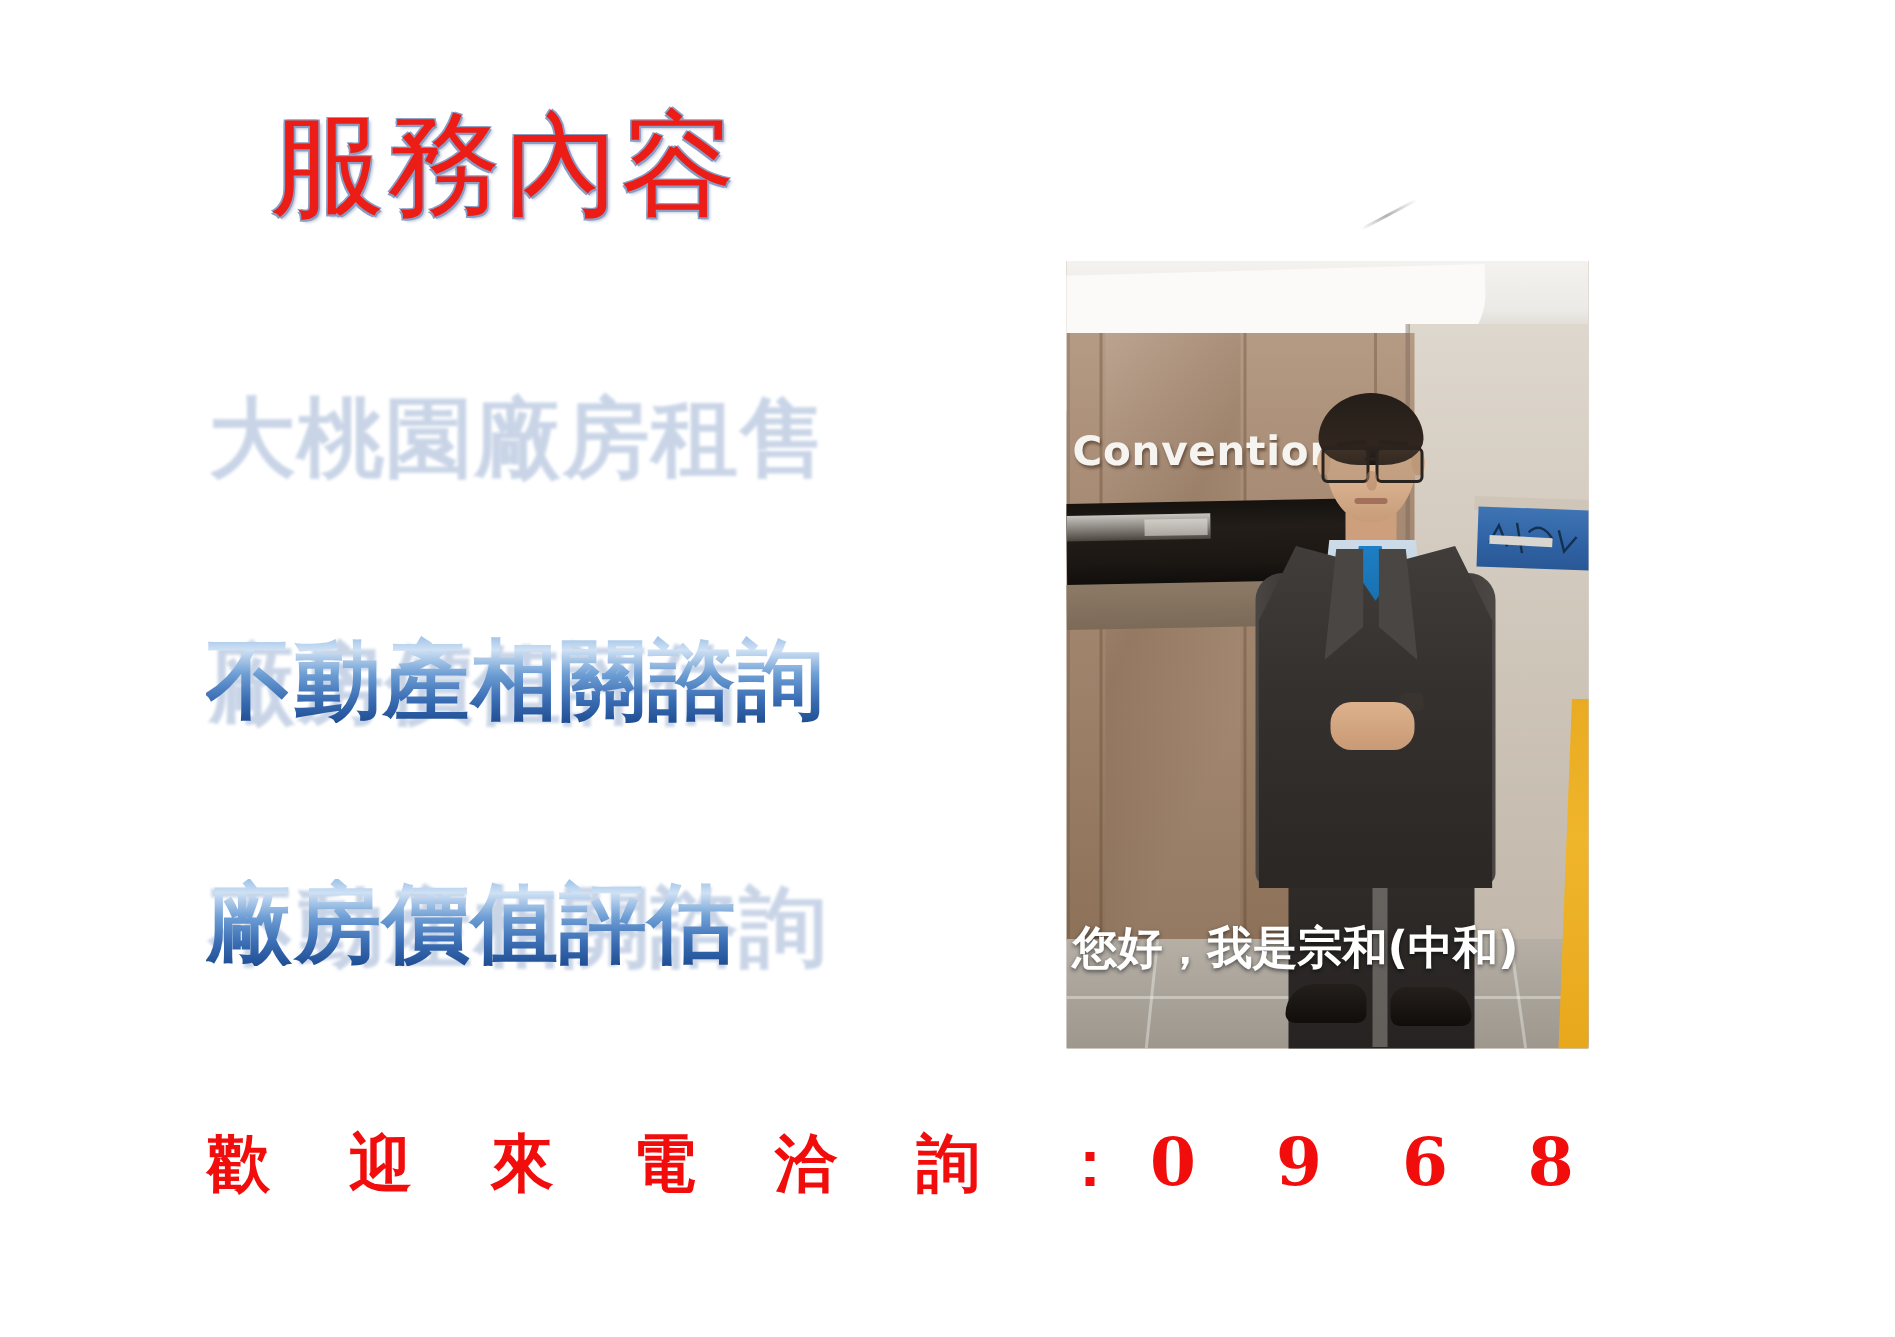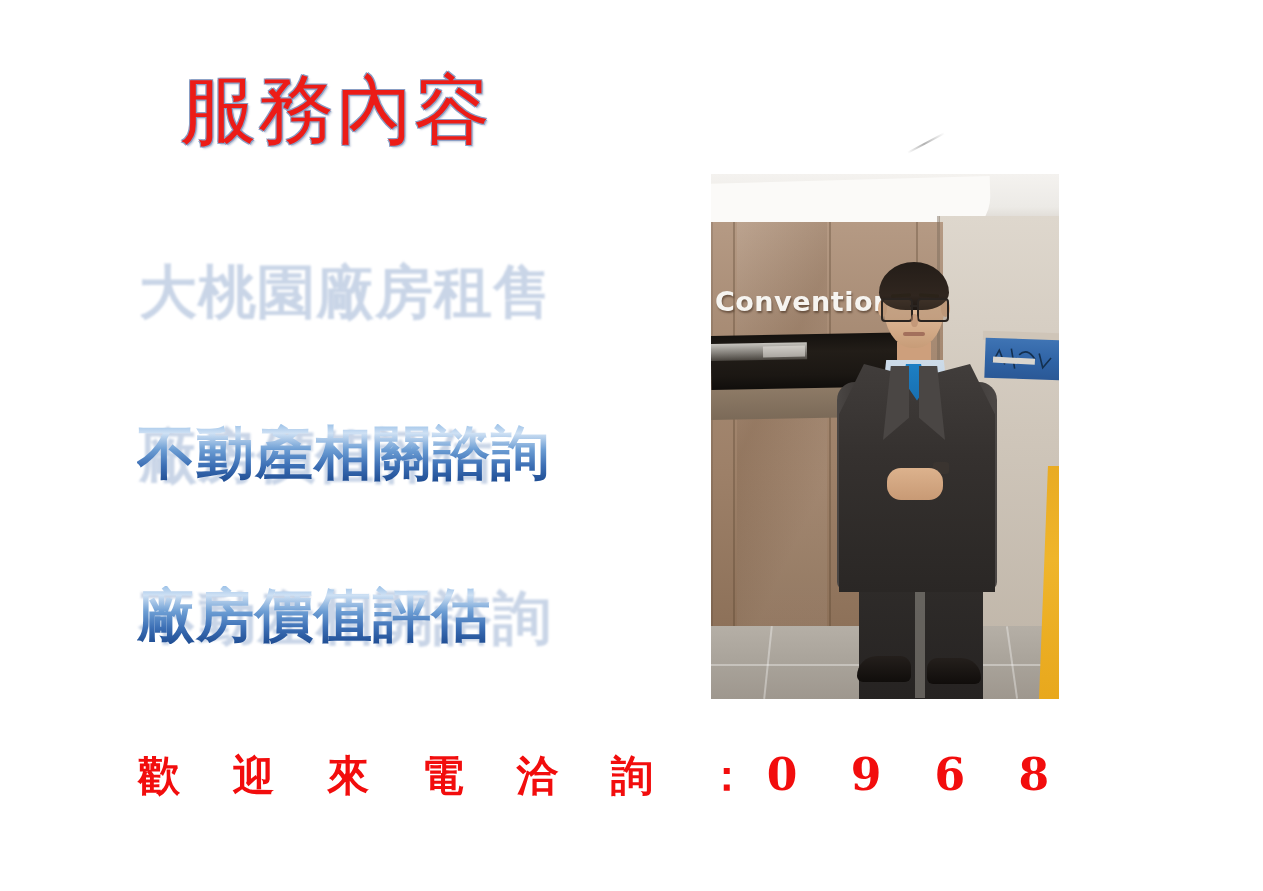--- a/index.html
+++ b/index.html
@@ -386,19 +386,20 @@
     <div class="ph-brow-l"></div>
     <div class="ph-brow-r"></div>
     <div class="ph-glasses">
       <div class="ph-lens l"></div>
       <div class="ph-bridge"></div>
       <div class="ph-lens r"></div>
     </div>
     <div class="ph-nose"></div>
     <div class="ph-mouth"></div>
 
+    <div id="photo-caption">您好，我是宗和(中和)</div>
   </div>
 
   <div id="contact-line">
     <span id="contact-label">歡 迎 來 電 洽 詢 ：</span><span id="contact-phone">0 9 6 8 - 5 1 9 - 8 8 8</span>
   </div>
 
 </div>
 
 </body></html>

